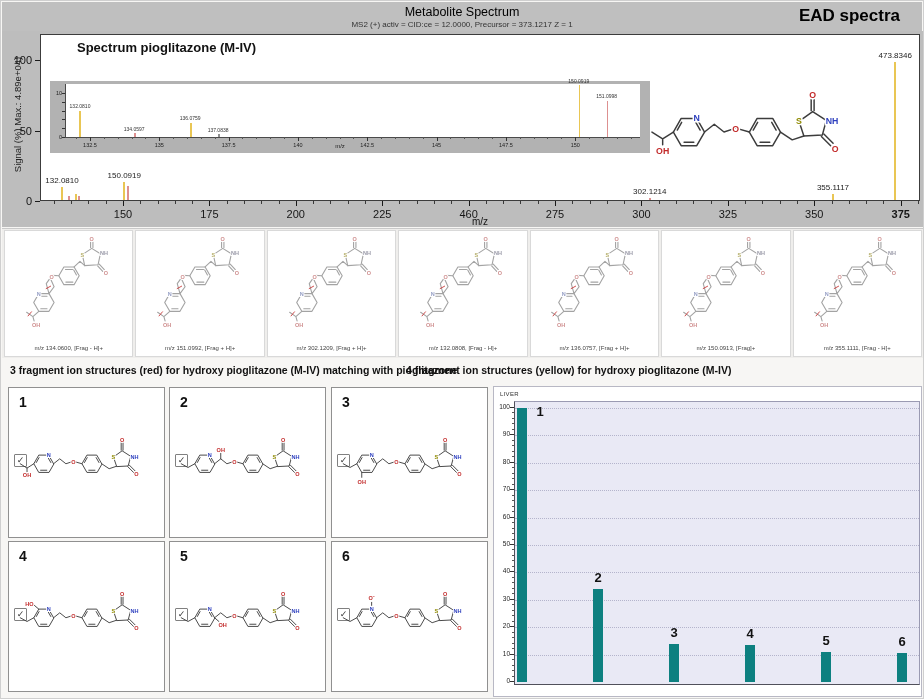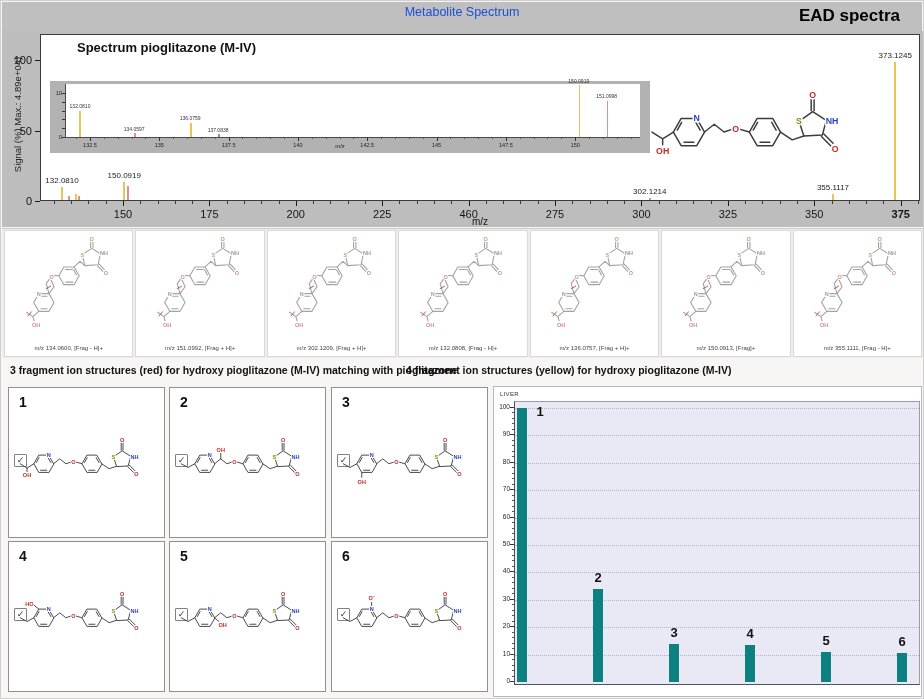--- a/index.html
+++ b/index.html
@@ -1,21 +1,21 @@
 <!DOCTYPE html>
 <html><head>
 <meta charset="utf-8">
 <style>
   html,body{margin:0;padding:0;background:#e8e8e8;}
   #app{position:relative;width:924px;height:699px;background:#f7f6f4;border:1px solid #cfcfcf;
        box-sizing:border-box;font-family:"Liberation Sans",sans-serif;overflow:hidden;}
 
   
   #header{position:absolute;left:1px;top:1px;right:1px;height:29px;background:#bfbfbf;}
-  #hdr-title{position:absolute;left:0;right:0;top:3px;text-align:center;font-size:12.5px;color:#1d4ed8;}
+  #hdr-title{position:absolute;left:0;right:0;top:3px;text-align:center;font-size:12.5px;color:#000000;}
   #hdr-sub{position:absolute;left:0;right:0;top:18px;text-align:center;font-size:8px;color:#333;}
   #ead-label{position:absolute;right:22px;top:4px;font-size:17px;font-weight:bold;color:#000;}
 
   
   #spec-section{position:absolute;left:1px;top:30px;width:922px;height:196px;background:#bdbdbd;}
   #main-plot{position:absolute;left:38px;top:3px;width:880px;height:167px;background:#fff;
              border:1px solid #3c3c3c;box-sizing:border-box;}
   #spec-title{position:absolute;left:36px;top:5px;font-size:13px;font-weight:bold;color:#111;}
   .vlabel{position:absolute;left:-45px;top:78px;width:120px;text-align:center;font-size:9.5px;color:#222;
           transform:rotate(-90deg);white-space:nowrap;}
@@ -139,41 +139,42 @@
       <text class="fat fatO" x="103" y="45">O</text>
       <text class="fat fatO" x="14" y="111">OH</text>
     </g>
   </defs>
 </svg>
 
 <div id="app">
 
   <div id="header">
     <div id="hdr-title">Metabolite Spectrum</div>
+    <div id="hdr-sub">MS2 (+) activ = CID:ce = 12.0000, Precursor = 373.1217 Z = 1</div>
     <div id="ead-label">EAD spectra</div>
   </div>
 
   <div id="spec-section">
     <div class="vlabel">Signal (%) Max.: 4.89e+04)</div>
     <div id="main-plot">
       <div id="spec-title">Spectrum pioglitazone (M-IV)</div>
     <div class="peak" style="left: 20.0201px; height: 12.69px; background: rgb(233, 198, 84);"></div>
         <div class="pk-label" style="left: 21.0201px; bottom: 14.69px;">132.0810</div>
         <div class="peak" style="left: 26.8609px; height: 4.23px; background: rgb(221, 144, 144);"></div>
         <div class="peak" style="left: 33.8435px; height: 5.64px; background: rgb(233, 198, 84);"></div>
         <div class="peak" style="left: 37.3002px; height: 3.525px; background: rgb(221, 144, 144);"></div>
         <div class="peak" style="left: 82.2783px; height: 18.33px; background: rgb(233, 198, 84);"></div>
         <div class="pk-label" style="left: 83.2783px; bottom: 20.33px;">150.0919</div>
         <div class="peak" style="left: 85.7623px; height: 14.1px; background: rgb(221, 144, 144);"></div>
         <div class="peak" style="left: 607.798px; height: 2.115px; background: rgb(221, 144, 144);"></div>
         <div class="pk-label" style="left: 608.798px; bottom: 4.115px; text-align: right;">302.1214</div>
         <div class="peak" style="left: 790.969px; height: 5.64px; background: rgb(233, 198, 84);"></div>
         <div class="pk-label" style="left: 791.969px; bottom: 7.64px;">355.1117</div>
         <div class="peak" style="left: 853.234px; height: 138.18px; background: rgb(233, 198, 84);"></div>
-        <div class="pk-label" style="left: 854.234px; bottom: 140.18px;">373.1245</div>
+        <div class="pk-label" style="left: 854.234px; bottom: 140.18px;">473.8346</div>
       </div>
     <div id="inset">
       <div id="inset-plot">
           <div class="peak" style="left: 13.3379px; height: 26.4px; background: rgb(233, 198, 84);"></div>
           <div class="ins-label" style="left: 14px; bottom: 27.9px;">132.0810</div>
           <div class="peak" style="left: 68.2062px; height: 3.96px; background: rgb(221, 144, 144);"></div>
           <div class="ins-label" style="left: 68.2062px; bottom: 5.46px;">134.0597</div>
           <div class="peak" style="left: 124.114px; height: 14.08px; background: rgb(233, 198, 84);"></div>
           <div class="ins-label" style="left: 124.114px; bottom: 15.58px;">136.0759</div>
           <div class="peak" style="left: 152.063px; height: 2.64px; background: rgb(143, 143, 143);"></div>

